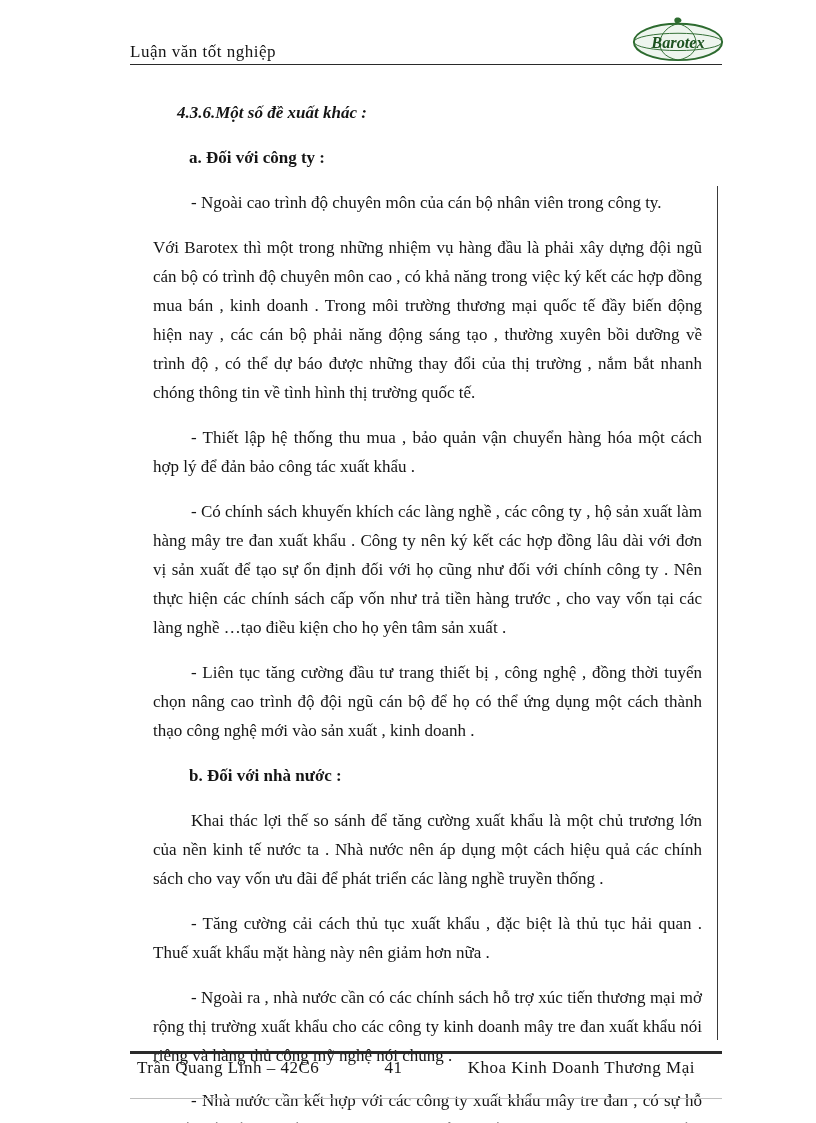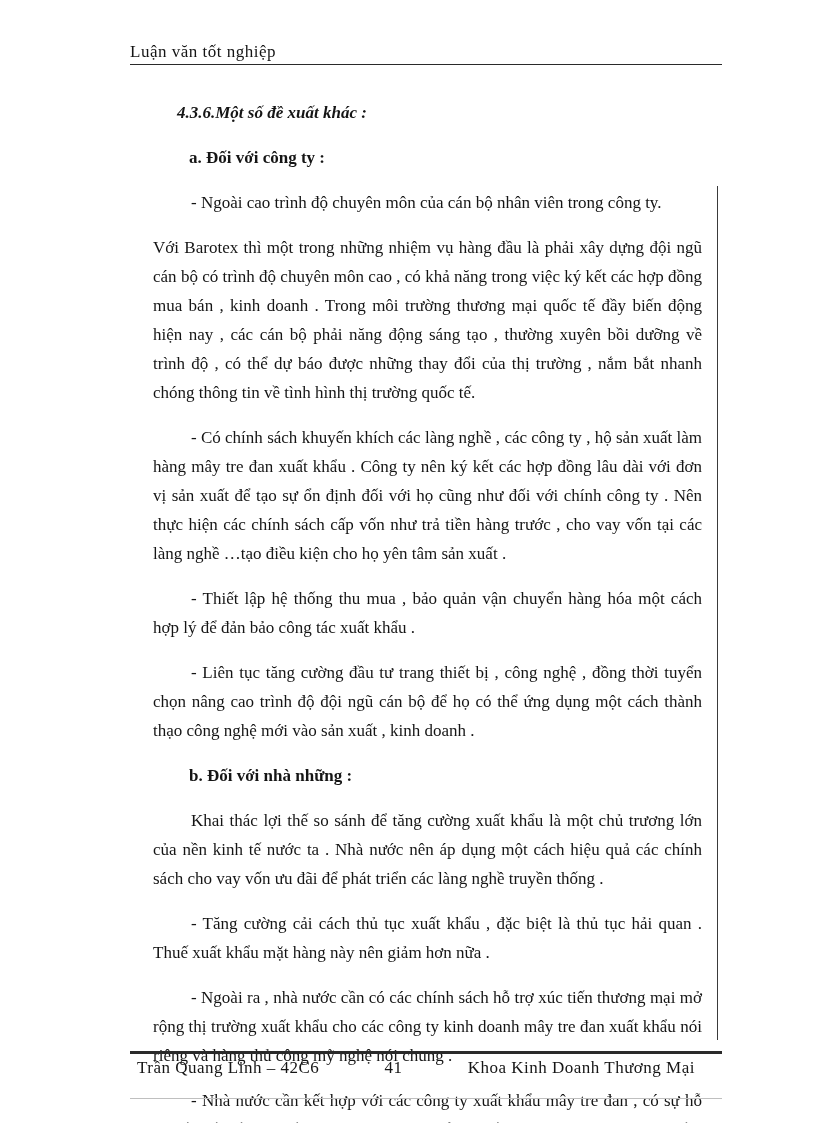--- a/index.html
+++ b/index.html
@@ -58,30 +58,40 @@
   }
 </style>
 </head>
 <body>
 
 <div class="page">
 
   <div class="header-title">Luận văn tốt nghiệp</div>
   <div class="header-rule"></div>
 
+  <div class="logo">
+    <svg viewBox="0 0 100 50" width="96" height="48">
+      <ellipse cx="50" cy="27" rx="46" ry="19" fill="#eef5ee" stroke="#2d6b2f" stroke-width="2"></ellipse>
+      <ellipse cx="50" cy="27" rx="46" ry="9" fill="none" stroke="#2d6b2f" stroke-width="1"></ellipse>
+      <path d="M50 8 C 30 12, 20 40, 50 46" fill="none" stroke="#2d6b2f" stroke-width="1"></path>
+      <path d="M50 8 C 70 12, 80 40, 50 46" fill="none" stroke="#2d6b2f" stroke-width="1"></path>
+      <path d="M47 7 C 44 2, 50 0, 53 3 C 55 5, 52 8, 47 7 Z" fill="#2d6b2f"></path>
+      <text x="50" y="33" text-anchor="middle" font-size="17" fill="#1d5220">Barotex</text>
+    </svg>
+  </div>
 
   <div class="content">
     <p class="head1">4.3.6.Một số đề xuất khác :</p>
     <p class="head2">a. Đối với công ty :</p>
     <p class="indent">- Ngoài cao trình độ chuyên môn của cán bộ nhân viên trong công ty.</p>
     <p class="flush">Với Barotex thì một trong những nhiệm vụ hàng đầu là phải xây dựng đội ngũ cán bộ có trình độ chuyên môn cao , có khả năng trong việc ký kết các hợp đồng mua bán , kinh doanh . Trong môi trường thương mại quốc tế đầy biến động hiện nay , các cán bộ phải năng động sáng tạo , thường xuyên bồi dưỡng về trình độ , có thể dự báo được những thay đổi của thị trường , nắm bắt nhanh chóng thông tin về tình hình thị trường quốc tế.</p>
+    <p class="indent">- Thiết lập hệ thống thu mua , bảo quản vận chuyển hàng hóa một cách hợp lý để đản bảo công tác xuất khẩu .</p>
     <p class="indent">- Có chính sách khuyến khích các làng nghề , các công ty , hộ sản xuất làm hàng mây tre đan xuất khẩu . Công ty nên ký kết các hợp đồng lâu dài với đơn vị sản xuất để tạo sự ổn định đối với họ cũng như đối với chính công ty . Nên thực hiện các chính sách cấp vốn như trả tiền hàng trước , cho vay vốn tại các làng nghề …tạo điều kiện cho họ yên tâm sản xuất .</p>
-    <p class="indent">- Thiết lập hệ thống thu mua , bảo quản vận chuyển hàng hóa một cách hợp lý để đản bảo công tác xuất khẩu .</p>
     <p class="indent">- Liên tục tăng cường đầu tư trang thiết bị , công nghệ , đồng thời tuyển chọn nâng cao trình độ đội ngũ cán bộ để họ có thể ứng dụng một cách thành thạo công nghệ mới vào sản xuất , kinh doanh .</p>
-    <p class="head2">b. Đối với nhà những :</p>
+    <p class="head2">b. Đối với nhà nước :</p>
     <p class="indent">Khai thác lợi thế so sánh để tăng cường xuất khẩu là một chủ trương lớn của nền kinh tế nước ta . Nhà nước nên áp dụng một cách hiệu quả các chính sách cho vay vốn ưu đãi để phát triển các làng nghề truyền thống .</p>
     <p class="indent">- Tăng cường cải cách thủ tục xuất khẩu , đặc biệt là thủ tục hải quan . Thuế xuất khẩu mặt hàng này nên giảm hơn nữa .</p>
     <p class="indent">- Ngoài ra , nhà nước cần có các chính sách hỗ trợ xúc tiến thương mại mở rộng thị trường xuất khẩu cho các công ty kinh doanh mây tre đan xuất khẩu nói riêng và hàng thủ công mỹ nghệ nói chung .</p>
     <p class="indent">- Nhà nước cần kết hợp với các công ty xuất khẩu mây tre đan , có sự hỗ trợ về vốn về các điều kiện chính sách để khuyến khích người dân sản xuất , khuyến khích các làng nghề phát triển .</p>
   </div>
 
   <div class="right-bar"></div>
 
   <div class="footer-rule"></div>
   <div class="footer-row">

